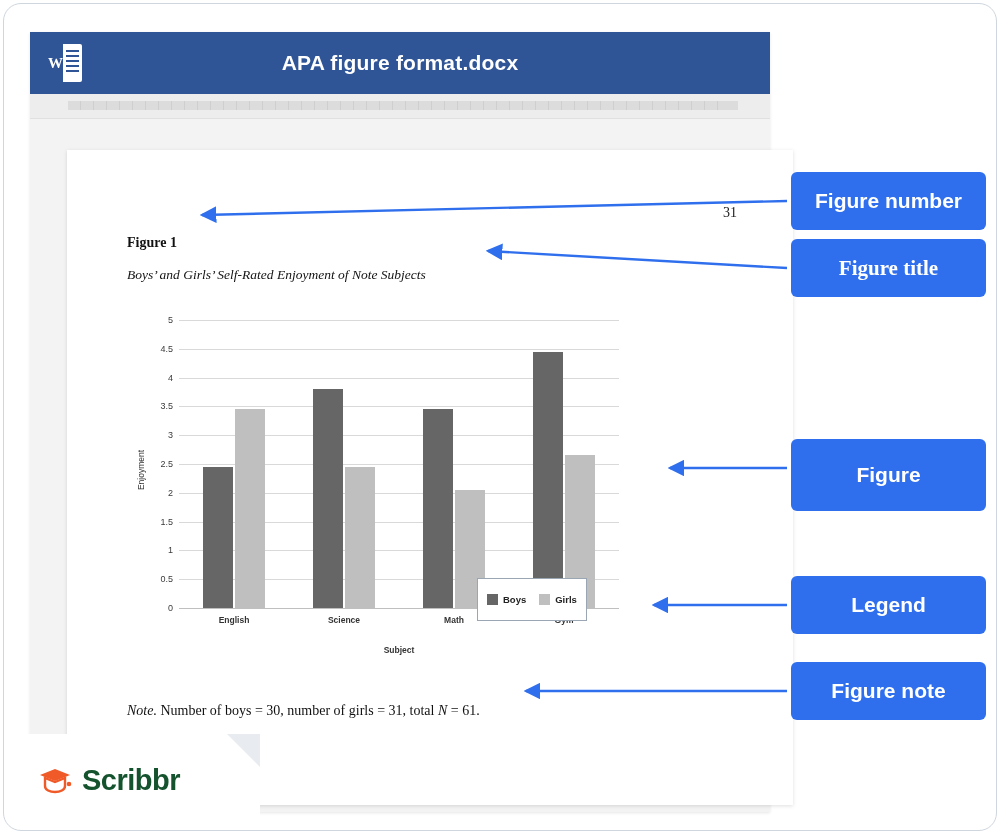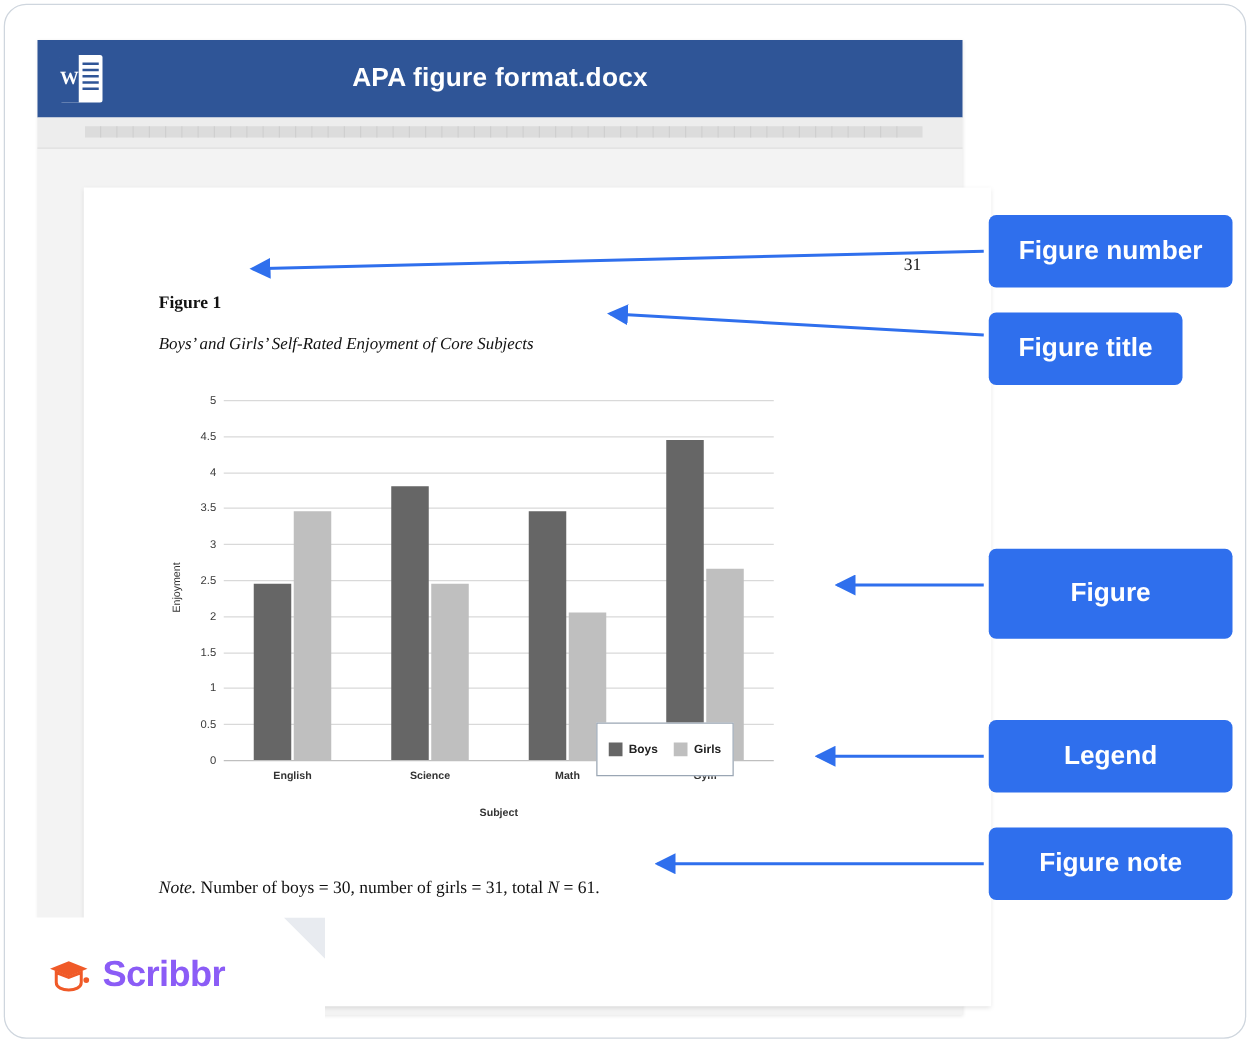--- a/index.html
+++ b/index.html
@@ -263,21 +263,21 @@
     color: #ffffff;
     border-radius: 6px;
     font-size: 21px;
     font-weight: bold;
     display: flex;
     align-items: center;
     justify-content: center;
     box-sizing: border-box;
   }
   .c1 { left: 787px; top: 168px; width: 195px; height: 58px; }
-  .c2 { left: 787px; top: 246px; width: 155px; height: 58px; }
+  .c2 { left: 787px; top: 235px; width: 195px; height: 58px; font-family: Liberation Serif, serif; }
   .c3 { left: 787px; top: 435px; width: 195px; height: 72px; }
   .c4 { left: 787px; top: 572px; width: 195px; height: 58px; }
   .c5 { left: 787px; top: 658px; width: 195px; height: 58px; }
 
   .arrows {
     position: absolute;
     left: 0; top: 0;
     width: 1002px; height: 836px;
     pointer-events: none;
   }
@@ -302,21 +302,21 @@
   }
   .brand .logo {
     display: flex;
     align-items: center;
     margin-left: 30px;
   }
   .brand .mark { margin-right: 10px; }
   .brand .name {
     font-size: 29px;
     font-weight: bold;
-    color: #8b5cf6;
+    color: #14532d;
     letter-spacing: -0.5px;
   }
 </style>
 </head>
 <body>
 
 <div class="frame">
 
   <div class="word-window">
 
@@ -387,21 +387,21 @@
           <span></span>
         <span></span>
           <span></span>
       </div>
     </div>
 
     <div class="page">
 
       <div class="page-number">31</div>
       <div class="fig-number">Figure 1</div>
-      <div class="fig-title">Boys’ and Girls’ Self-Rated Enjoyment of Core Subjects</div>
+      <div class="fig-title">Boys’ and Girls’ Self-Rated Enjoyment of Note Subjects</div>
 
       <div class="chart">
 
         <div class="y-axis-label">Enjoyment</div>
 
         <div class="plot">
 
           <div class="gridline" style="top:0px;">
               <span class="ytick">5</span>
             </div>

